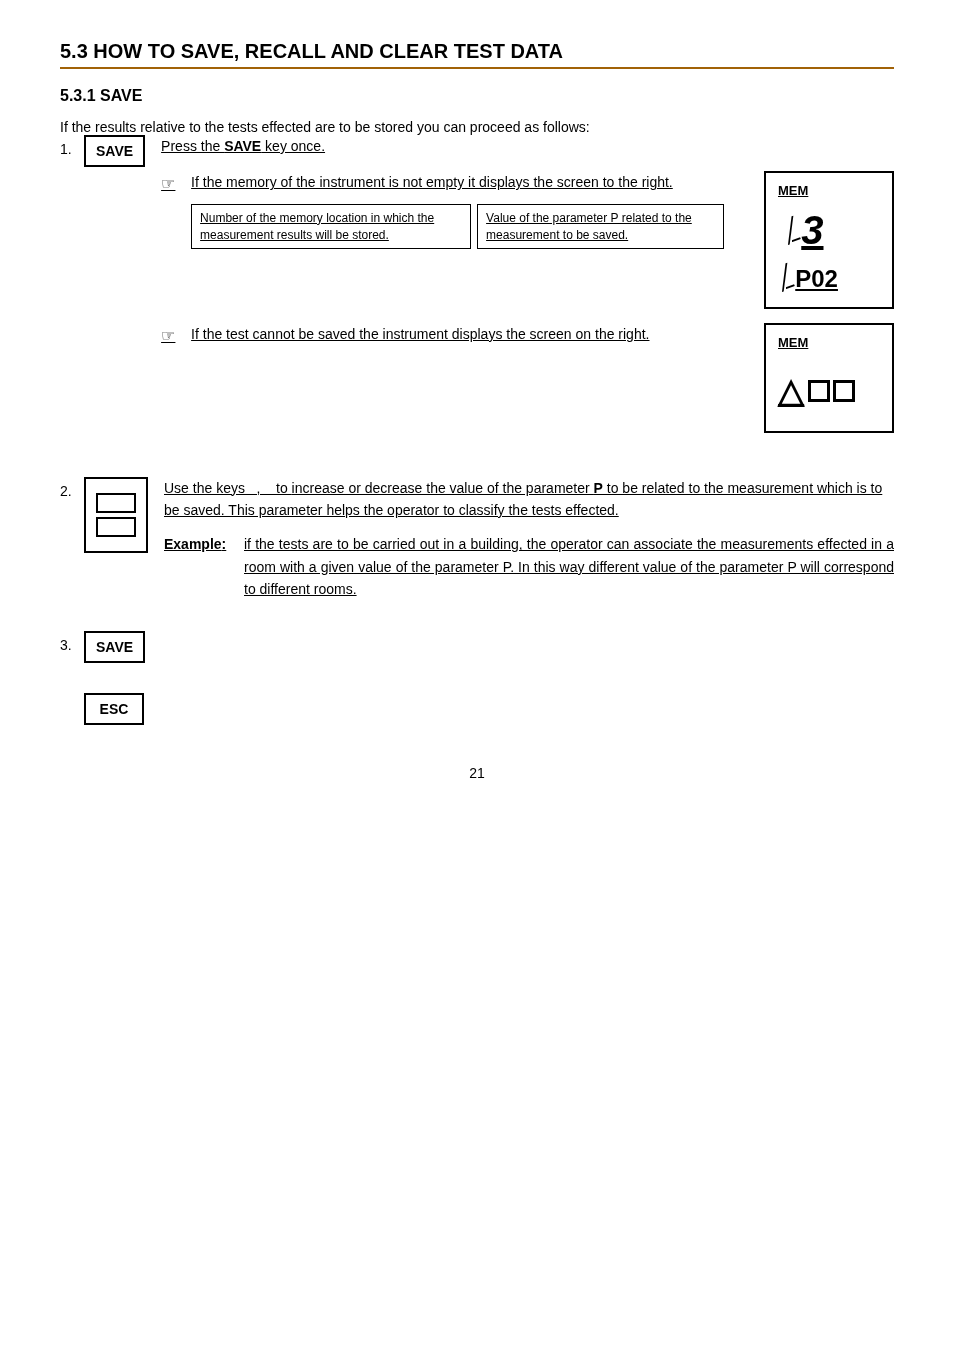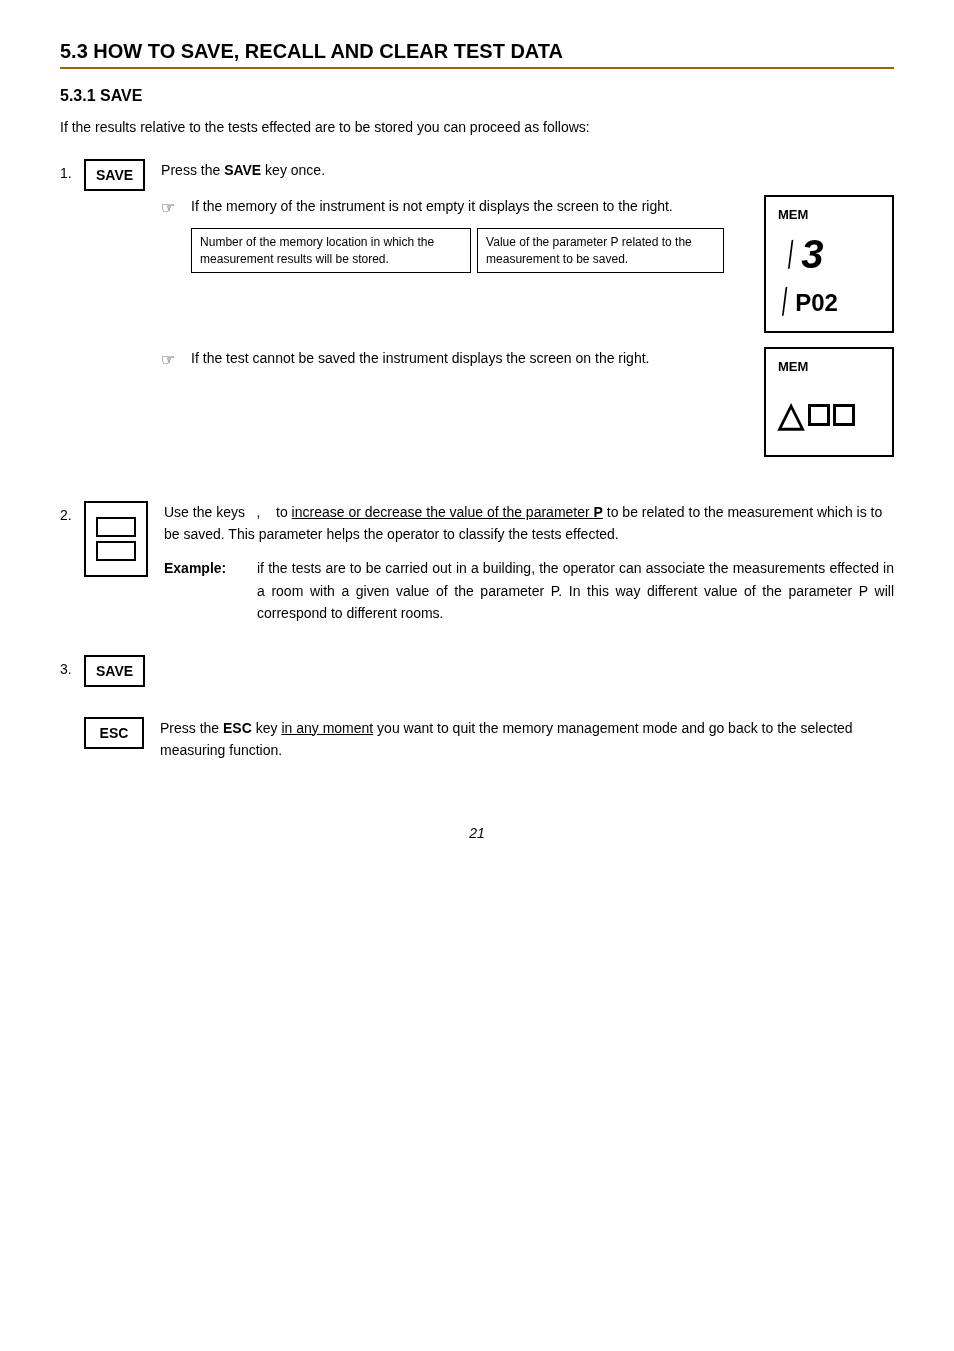--- a/index.html
+++ b/index.html
@@ -23,21 +23,20 @@
     }
 
     h2.sub-title {
       font-size: 16px;
       font-weight: bold;
       margin-bottom: 14px;
     }
 
     .intro-text {
       font-size: 14px;
-      margin-bottom: 24px;
     }
 
     .step-row {
       display: flex;
       align-items: flex-start;
       margin-bottom: 30px;
       gap: 16px;
     }
 
     .step-number {
@@ -67,20 +66,21 @@
       display: flex;
       flex-direction: column;
       justify-content: center;
       align-items: center;
     }
 
     .step-content {
       flex: 1;
       font-size: 14px;
       line-height: 1.6;
+      text-decoration: underline;
     }
 
     .bullet-row {
       display: flex;
       align-items: flex-start;
       margin-bottom: 14px;
       gap: 10px;
     }
 
     .bullet-symbol {
@@ -164,40 +164,39 @@
     .underline {
       text-decoration: underline;
     }
 
     .bold {
       font-weight: bold;
     }
 
     .example-indent {
       display: flex;
-      gap: 23px;
+      gap: 10px;
       margin-top: 6px;
     }
 
     .example-indent-label {
       min-width: 70px;
       font-weight: bold;
     }
 
     .example-indent-content {
       font-size: 14px;
       line-height: 1.6;
       text-align: justify;
     }
 
     .page-number {
       text-align: center;
-      margin-top: 64px;
-      font-size: 14px;
-      font-style: italic;
+      margin-top: 40px;
+      font-size: 14px;
     }
 
     
     .squares-sym {
       display: inline-flex;
       gap: 3px;
       align-items: center;
     }
 
     .square-box {
@@ -303,18 +302,15 @@
     <span class="step-number">3.</span>
     <div class="key-box">SAVE</div>
   </div>
 </div>
 
 <div class="step-row">
   <div class="step-left">
     <span class="step-number" style="min-width:20px;"></span>
     <div class="key-box">ESC</div>
   </div>
-  <div class="step-content">
-    <p>Press the <span class="bold">ESC</span> key <span class="underline">in any moment</span> you want to quit the memory management mode and go back to the selected measuring function.</p>
-  </div>
 </div>
 
 <div class="page-number">21</div>
 
 </body></html>

